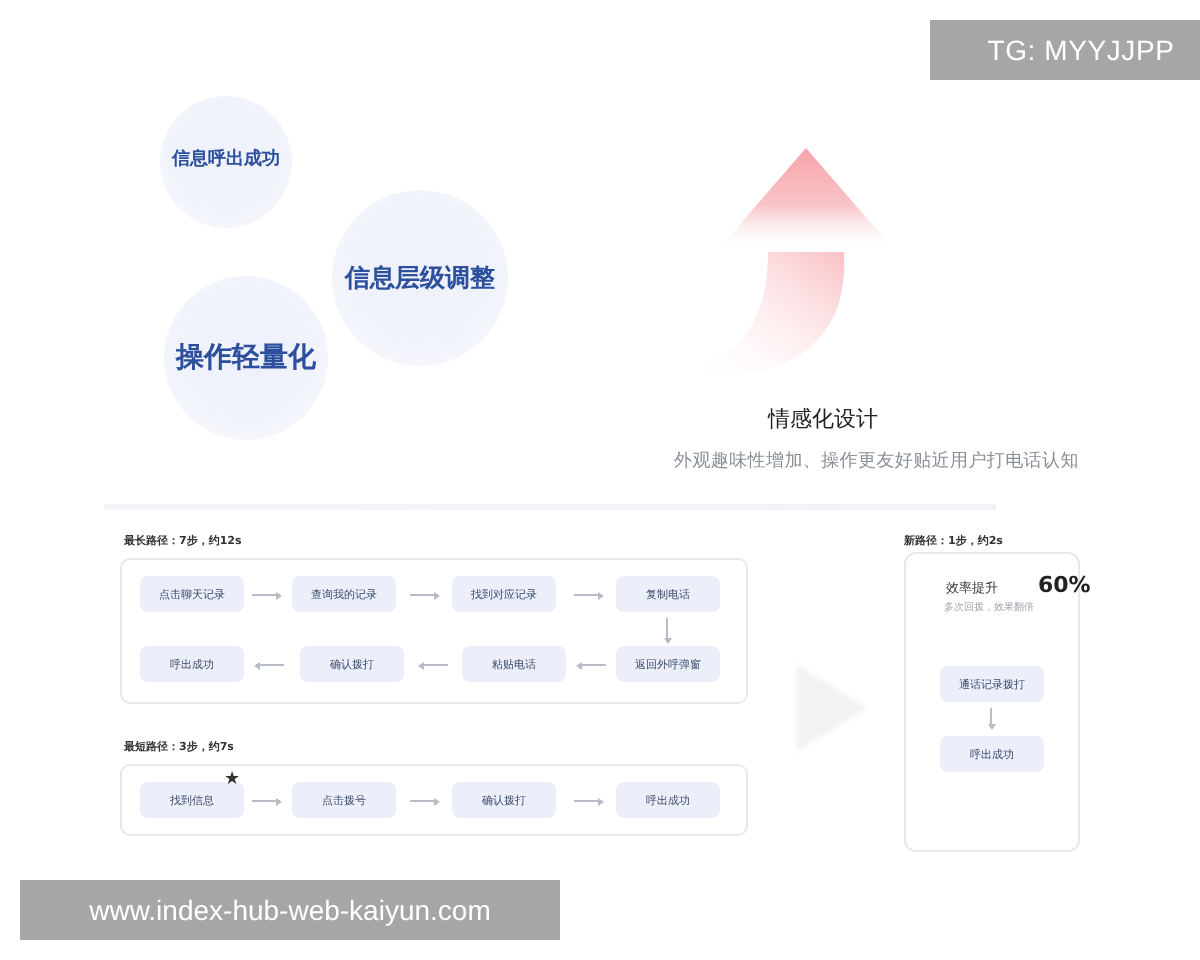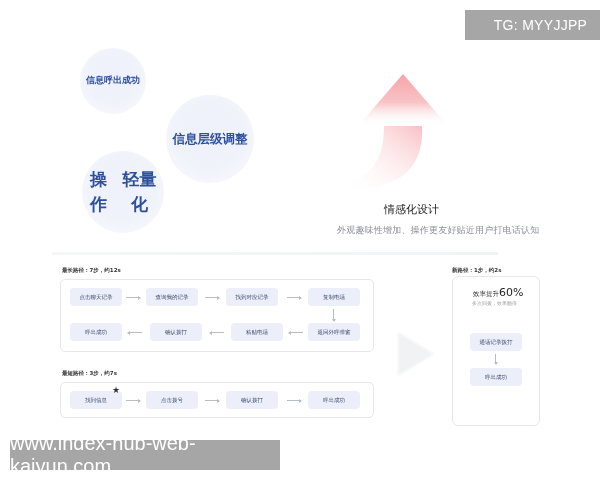--- a/index.html
+++ b/index.html
@@ -17,21 +17,21 @@
 
   .bubble {
     position: absolute; border-radius: 50%;
     background: radial-gradient(circle at 50% 45%, #eef1fb 0%, #f1f3fb 55%, #fbfcfe 100%);
     display: flex; flex-direction: row; align-items: center; justify-content: center;
     color: #2c4f9e; font-weight: bold; text-align: center;
   }
   .bubble span { display: block; line-height: 1.45; }
   .b1 { left: 80px; top: 48px; width: 66px; height: 66px; font-size: 9px; }
   .b2 { left: 166px; top: 95px; width: 88px; height: 88px; font-size: 12.5px; }
-  .b3 { left: 82px; top: 151px; width: 82px; height: 82px; font-size: 17px; justify-content: flex-end; }
+  .b3 { left: 82px; top: 138px; width: 82px; height: 82px; font-size: 14px; }
 
   .arrow-wrap { position: absolute; left: 338px; top: 68px; width: 120px; height: 130px; }
 
   .emo-title { position: absolute; left: 384px; top: 202px; font-size: 11px; font-weight: normal; color: #222; }
   .emo-desc { position: absolute; left: 337px; top: 224px; font-size: 9px; color: #8a8f98; letter-spacing: 0.2px; }
 
   .path-label { position: absolute; font-size: 5.5px; font-weight: bold; color: #333; }
   .path-box {
     position: absolute; border: 1px solid #e6e8ec; border-radius: 5px; background: #fff;
   }
@@ -51,29 +51,29 @@
     position: absolute; left: 398px; top: 332px; width: 0; height: 0;
     border-left: 36px solid #f0f1f3; border-top: 22px solid transparent; border-bottom: 22px solid transparent;
     filter: blur(1px); opacity: 0.9;
   }
 
   .new-card {
     position: absolute; left: 452px; top: 276px; width: 88px; height: 150px;
     border: 1px solid #e6e8ec; border-radius: 6px; background: #fff;
   }
   .eff-title { position: absolute; left: 473px; top: 286px; font-size: 6.5px; color: #333; }
-  .eff-title b { font-size: 11px; font-weight: normal; color: #222; }
+  .eff-title b { font-size: 11px; font-weight: bold; color: #222; margin-left: 20px; }
   .eff-sub { position: absolute; left: 472px; top: 300px; font-size: 5px; color: #a0a5ae; }
 
   .watermark {
     position: absolute; background: #a6a6a6; color: #fff; font-family: "Liberation Sans", sans-serif;
     display: flex; align-items: center; justify-content: center;
   }
   .wm-tg { left: 465px; top: 10px; width: 151px; height: 30px; font-size: 14px; letter-spacing: 0.3px; }
-  .wm-url { left: 10px; top: 440px; width: 270px; height: 30px; font-size: 20px; }
+  .wm-url { left: 10px; top: 440px; width: 270px; height: 30px; font-size: 14px; }
 </style>
 </head>
 <body>
 
 <div class="top-panel"></div>
 
 <div class="bubble b1">
   <span>信息</span>
   <span>呼出成功</span>
 </div>

